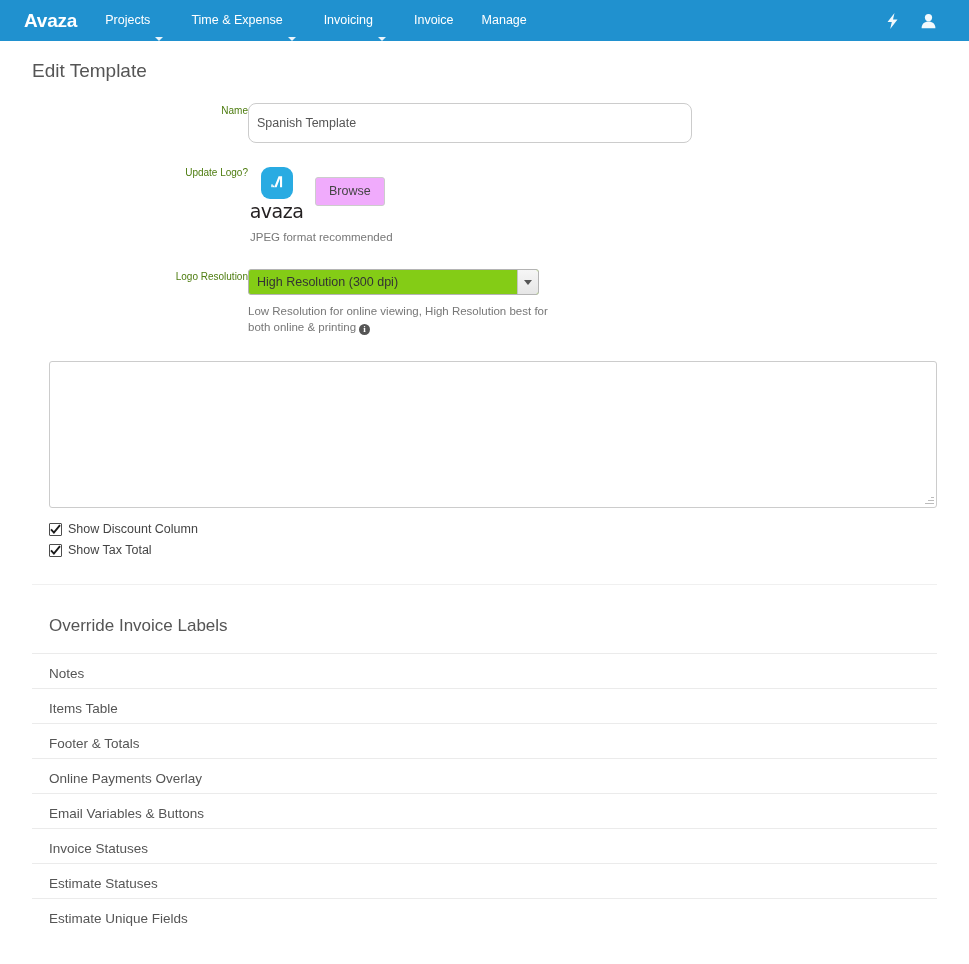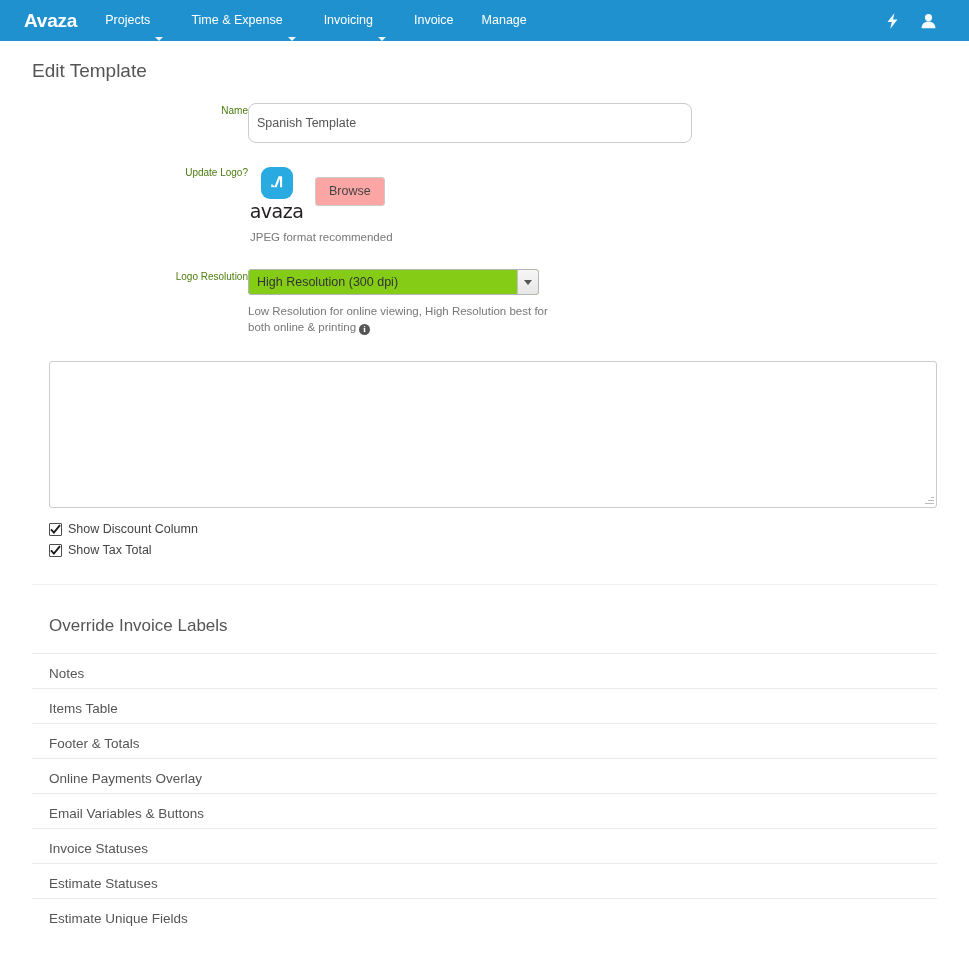--- a/index.html
+++ b/index.html
@@ -163,21 +163,21 @@
     font-size: 19px;
     letter-spacing: -0.5px;
     color: #231f20;
     margin-top: 2px;
     line-height: 20px;
     font-weight: normal;
   }
   .browse-btn {
     margin-left: 10px;
     margin-top: 12px;
-    background: #fca5a5;
+    background: #f0abfc;
     border: 1px solid #cccccc;
     border-radius: 3px;
     padding: 6px 13px;
     font-size: 12.5px;
     font-family: "Liberation Sans", sans-serif;
     color: #444444;
     cursor: pointer;
     line-height: 15px;
   }
   .hint {

